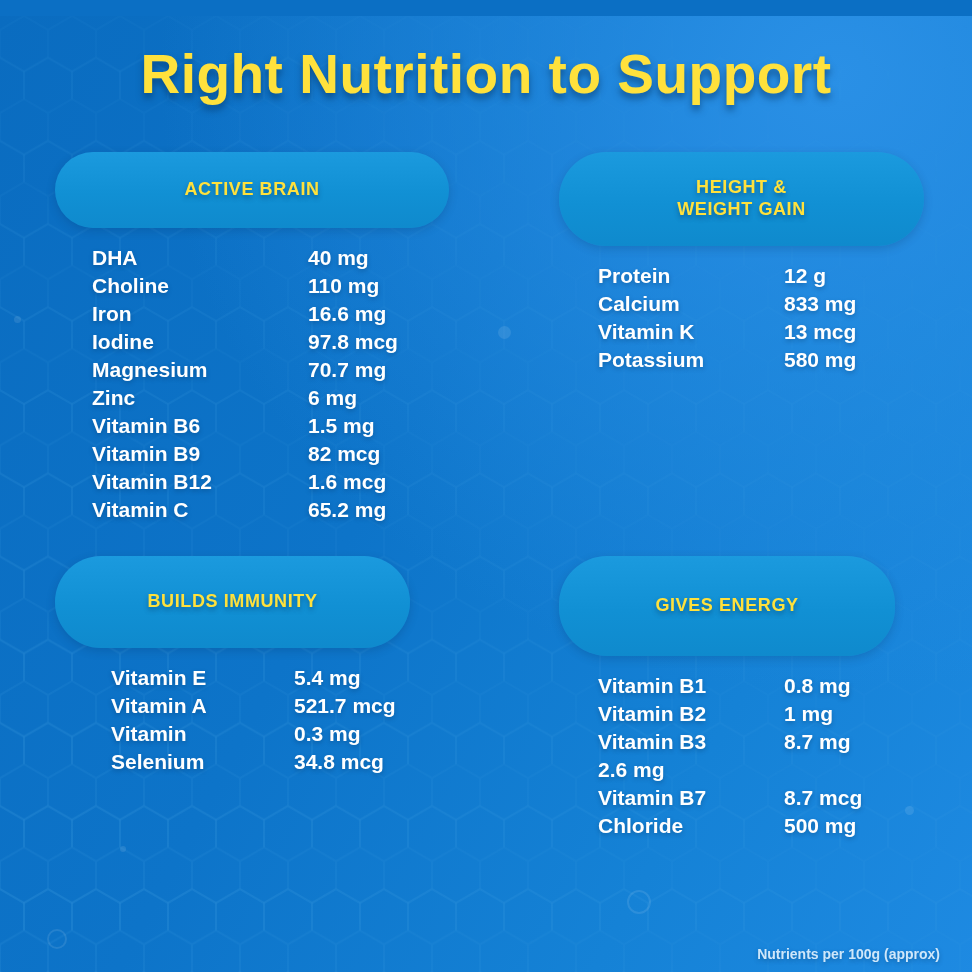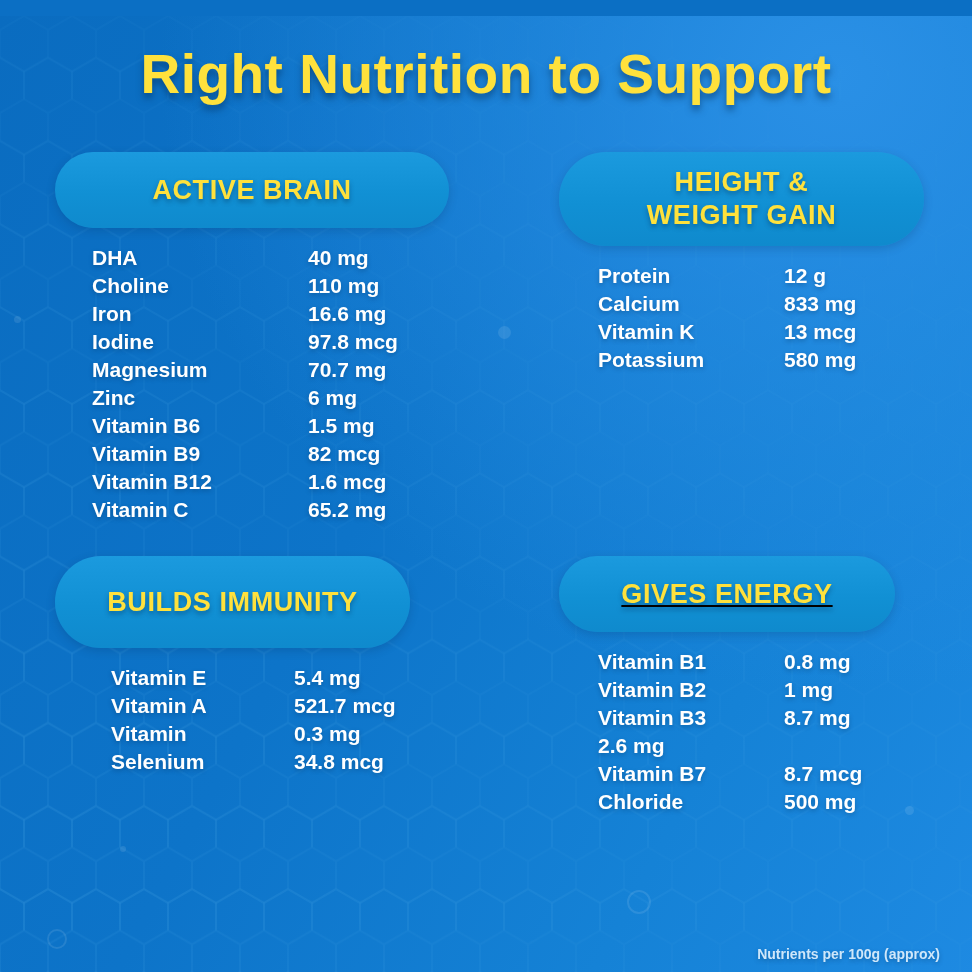--- a/index.html
+++ b/index.html
@@ -62,21 +62,21 @@
     background: linear-gradient(180deg, #1b9ade 0%, #1190d4 55%, #0f8acd 100%);
     box-shadow: 0 3px 10px rgba(3,44,85,.20);
     display: flex;
     align-items: center;
     justify-content: center;
     text-align: center;
     padding: 0 22px;
     box-sizing: border-box;
   }
   .pill-text {
-    font-size: 27px;
+    font-size: 18px;
     font-weight: 700;
     letter-spacing: .6px;
     color: #ffe13c;
     line-height: 1.22;
     text-shadow: 0 3px 5px rgba(4,48,92,.45);
     text-transform: uppercase;
   }
 
   .rows { margin-top: 16px; }
   .row {
@@ -232,21 +232,21 @@
         <span class="amount">0.3 mg</span>
       </div>
       <div class="row">
         <span class="nutrient" style="width:183px">Selenium</span>
         <span class="amount">34.8 mcg</span>
       </div>
     </div>
   </div>
 
   <div class="card" style="left:559px; top:540px; width:336px;">
-    <div class="pill" style="height:76px;text-decoration:underline;">
+    <div class="pill" style="height:100px;">
       <div class="pill-text">GIVES ENERGY</div>
     </div>
     <div class="rows" style="padding-left:39px;">
       <div class="row">
         <span class="nutrient" style="width:186px">Vitamin B1</span>
         <span class="amount">0.8 mg</span>
       </div>
       <div class="row">
         <span class="nutrient" style="width:186px">Vitamin B2</span>
         <span class="amount">1 mg</span>

